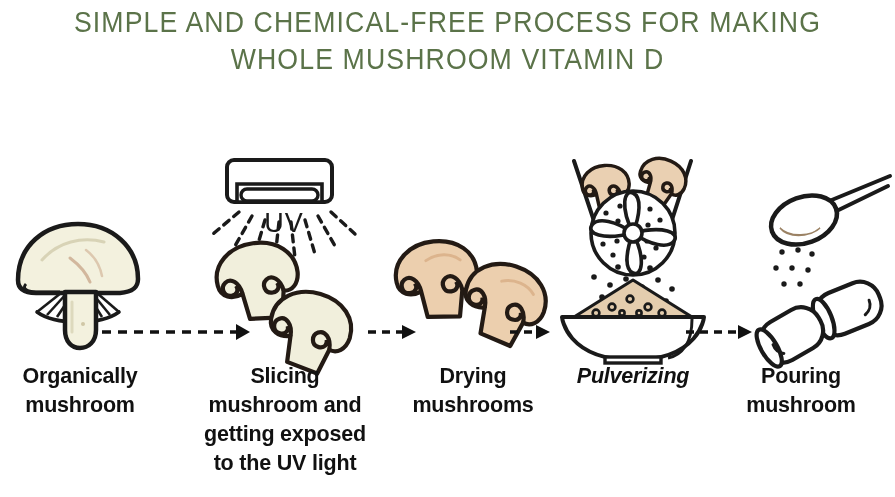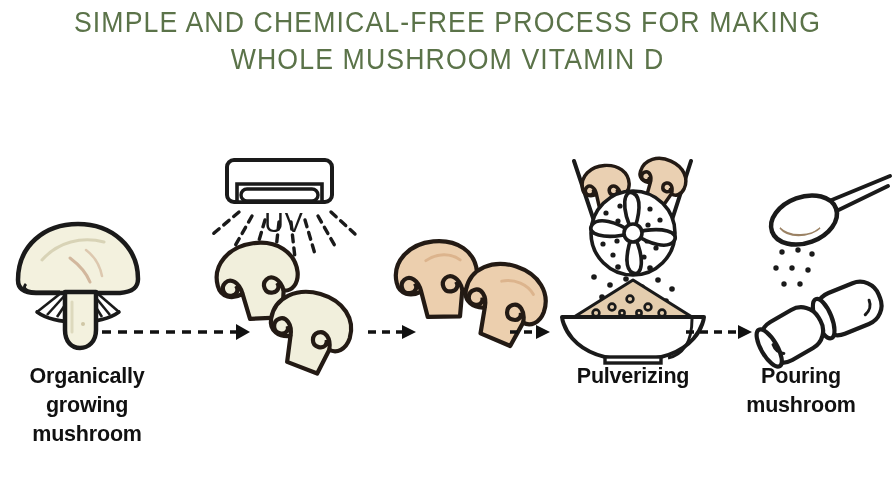--- a/index.html
+++ b/index.html
@@ -240,31 +240,38 @@
   </svg>
 
   <svg class="arrow" style="left:684px;top:210px;" width="80" height="24">
     <line x1="2" y1="12" x2="56" y2="12" stroke="#111111" stroke-width="3.4" stroke-dasharray="8 6"></line>
     <path d="M54 5 L68 12 L54 19 Z" fill="#111111"></path>
   </svg>
 </div>
 
 <div class="captions">
 
-  <div class="cap" style="left:12px;width:150px;">
+  <div class="cap" style="left:5px;width:150px;">
     <div>Organically</div>
-    <div>growing</div>
     <div>mushroom</div>
   </div>
 
+  <div class="cap" style="left:170px;width:230px;">
+    <div>Slicing</div>
+    <div>mushroom and</div>
+    <div>getting exposed</div>
+    <div>to the UV light</div>
+  </div>
 
   <div class="cap" style="left:398px;width:150px;">
-  </div>
-
-  <div class="cap" style="left:553px;width:160px;">
+    <div>Drying</div>
+    <div>mushrooms</div>
+  </div>
+
+  <div class="cap" style="left:553px;width:160px;font-style:italic;">
     <div>Pulverizing</div>
   </div>
 
   <div class="cap" style="left:721px;width:160px;">
     <div>Pouring</div>
     <div>mushroom</div>
   </div>
 </div>
 
 </body></html>

